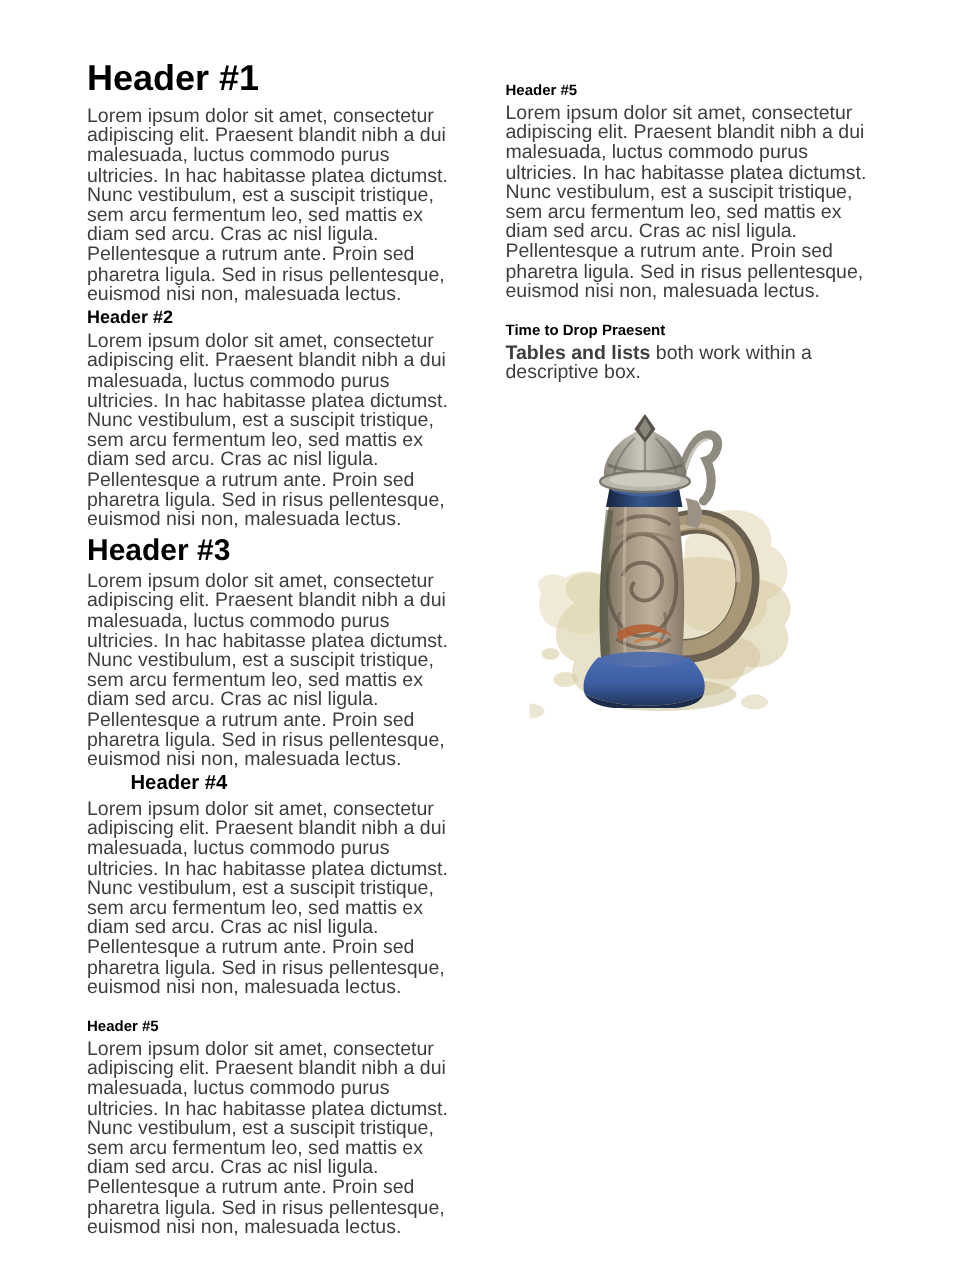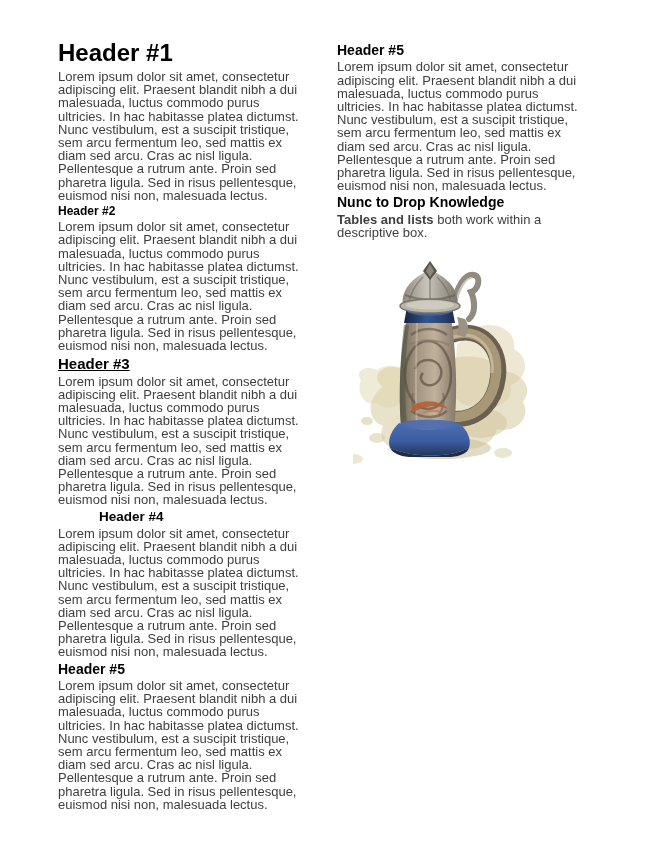--- a/index.html
+++ b/index.html
@@ -6,23 +6,23 @@
   .page{
     width:652px;height:844px;background:#ffffff;position:relative;overflow:hidden;
     font-family:"Liberation Sans",sans-serif;
   }
   .content{display:flex;gap:19px;padding:40px 0 0 58px;}
   .col{width:260px;}
   .col-right{width:256px;}
   h1,h2,h3,h4,h5{color:#000000;font-weight:700;font-family:"Liberation Sans",sans-serif;}
   h1{font-size:24px;line-height:1.08;margin:0 0 4px 0;}
   h2{font-size:12px;line-height:1.1;margin:3px 0 2px 0;}
-  h3{font-size:15px;line-height:1.1;margin:4px 0 2px 0;text-decoration:underline;}
-  h4{font-size:13.5px;line-height:1.1;margin:3px 0 2px 12px;padding-left:29px;}
-  h5{font-size:14px;line-height:1.1;margin:3px 0 2px 0;}
+  h3{font-size:20px;line-height:1.1;margin:4px 0 2px 0;}
+  h4{font-size:13.5px;line-height:1.1;margin:3px 0 2px 0;padding-left:29px;}
+  h5{font-size:10px;line-height:1.1;margin:15px 0 2px 0;}
   p{
     font-size:13px;line-height:13.2px;margin:0 0 2px 0;color:#3e3e3e;
     white-space:pre-line;
   }
   .stein-wrap{margin:22px 0 0 16px;width:192px;height:212px;}
   .stein-wrap svg{display:block;}
 </style>
 </head>
 <body>
 
@@ -98,21 +98,21 @@
 malesuada, luctus commodo purus
 ultricies. In hac habitasse platea dictumst.
 Nunc vestibulum, est a suscipit tristique,
 sem arcu fermentum leo, sed mattis ex
 diam sed arcu. Cras ac nisl ligula.
 Pellentesque a rutrum ante. Proin sed
 pharetra ligula. Sed in risus pellentesque,
 euismod nisi non, malesuada lectus.</p>
 
 
-      <h5>Nunc to Drop Knowledge</h5>
+      <h5>Time to Drop Praesent</h5>
 
       <p><b>Tables and lists</b><span> both work within a
 descriptive box.</span></p>
 
       <div class="stein-wrap" role="img" aria-label="Watercolor illustration of a German beer stein with pewter lid, blue bands and carved stoneware body">
         <svg width="192" height="212" viewBox="0 0 192 212" xmlns="http://www.w3.org/2000/svg">
           <defs>
             <linearGradient id="bodyGrad" x1="0" y1="0" x2="1" y2="0">
               <stop offset="0" stop-color="#6f665a"></stop>
               <stop offset="0.3" stop-color="#a3947f"></stop>

